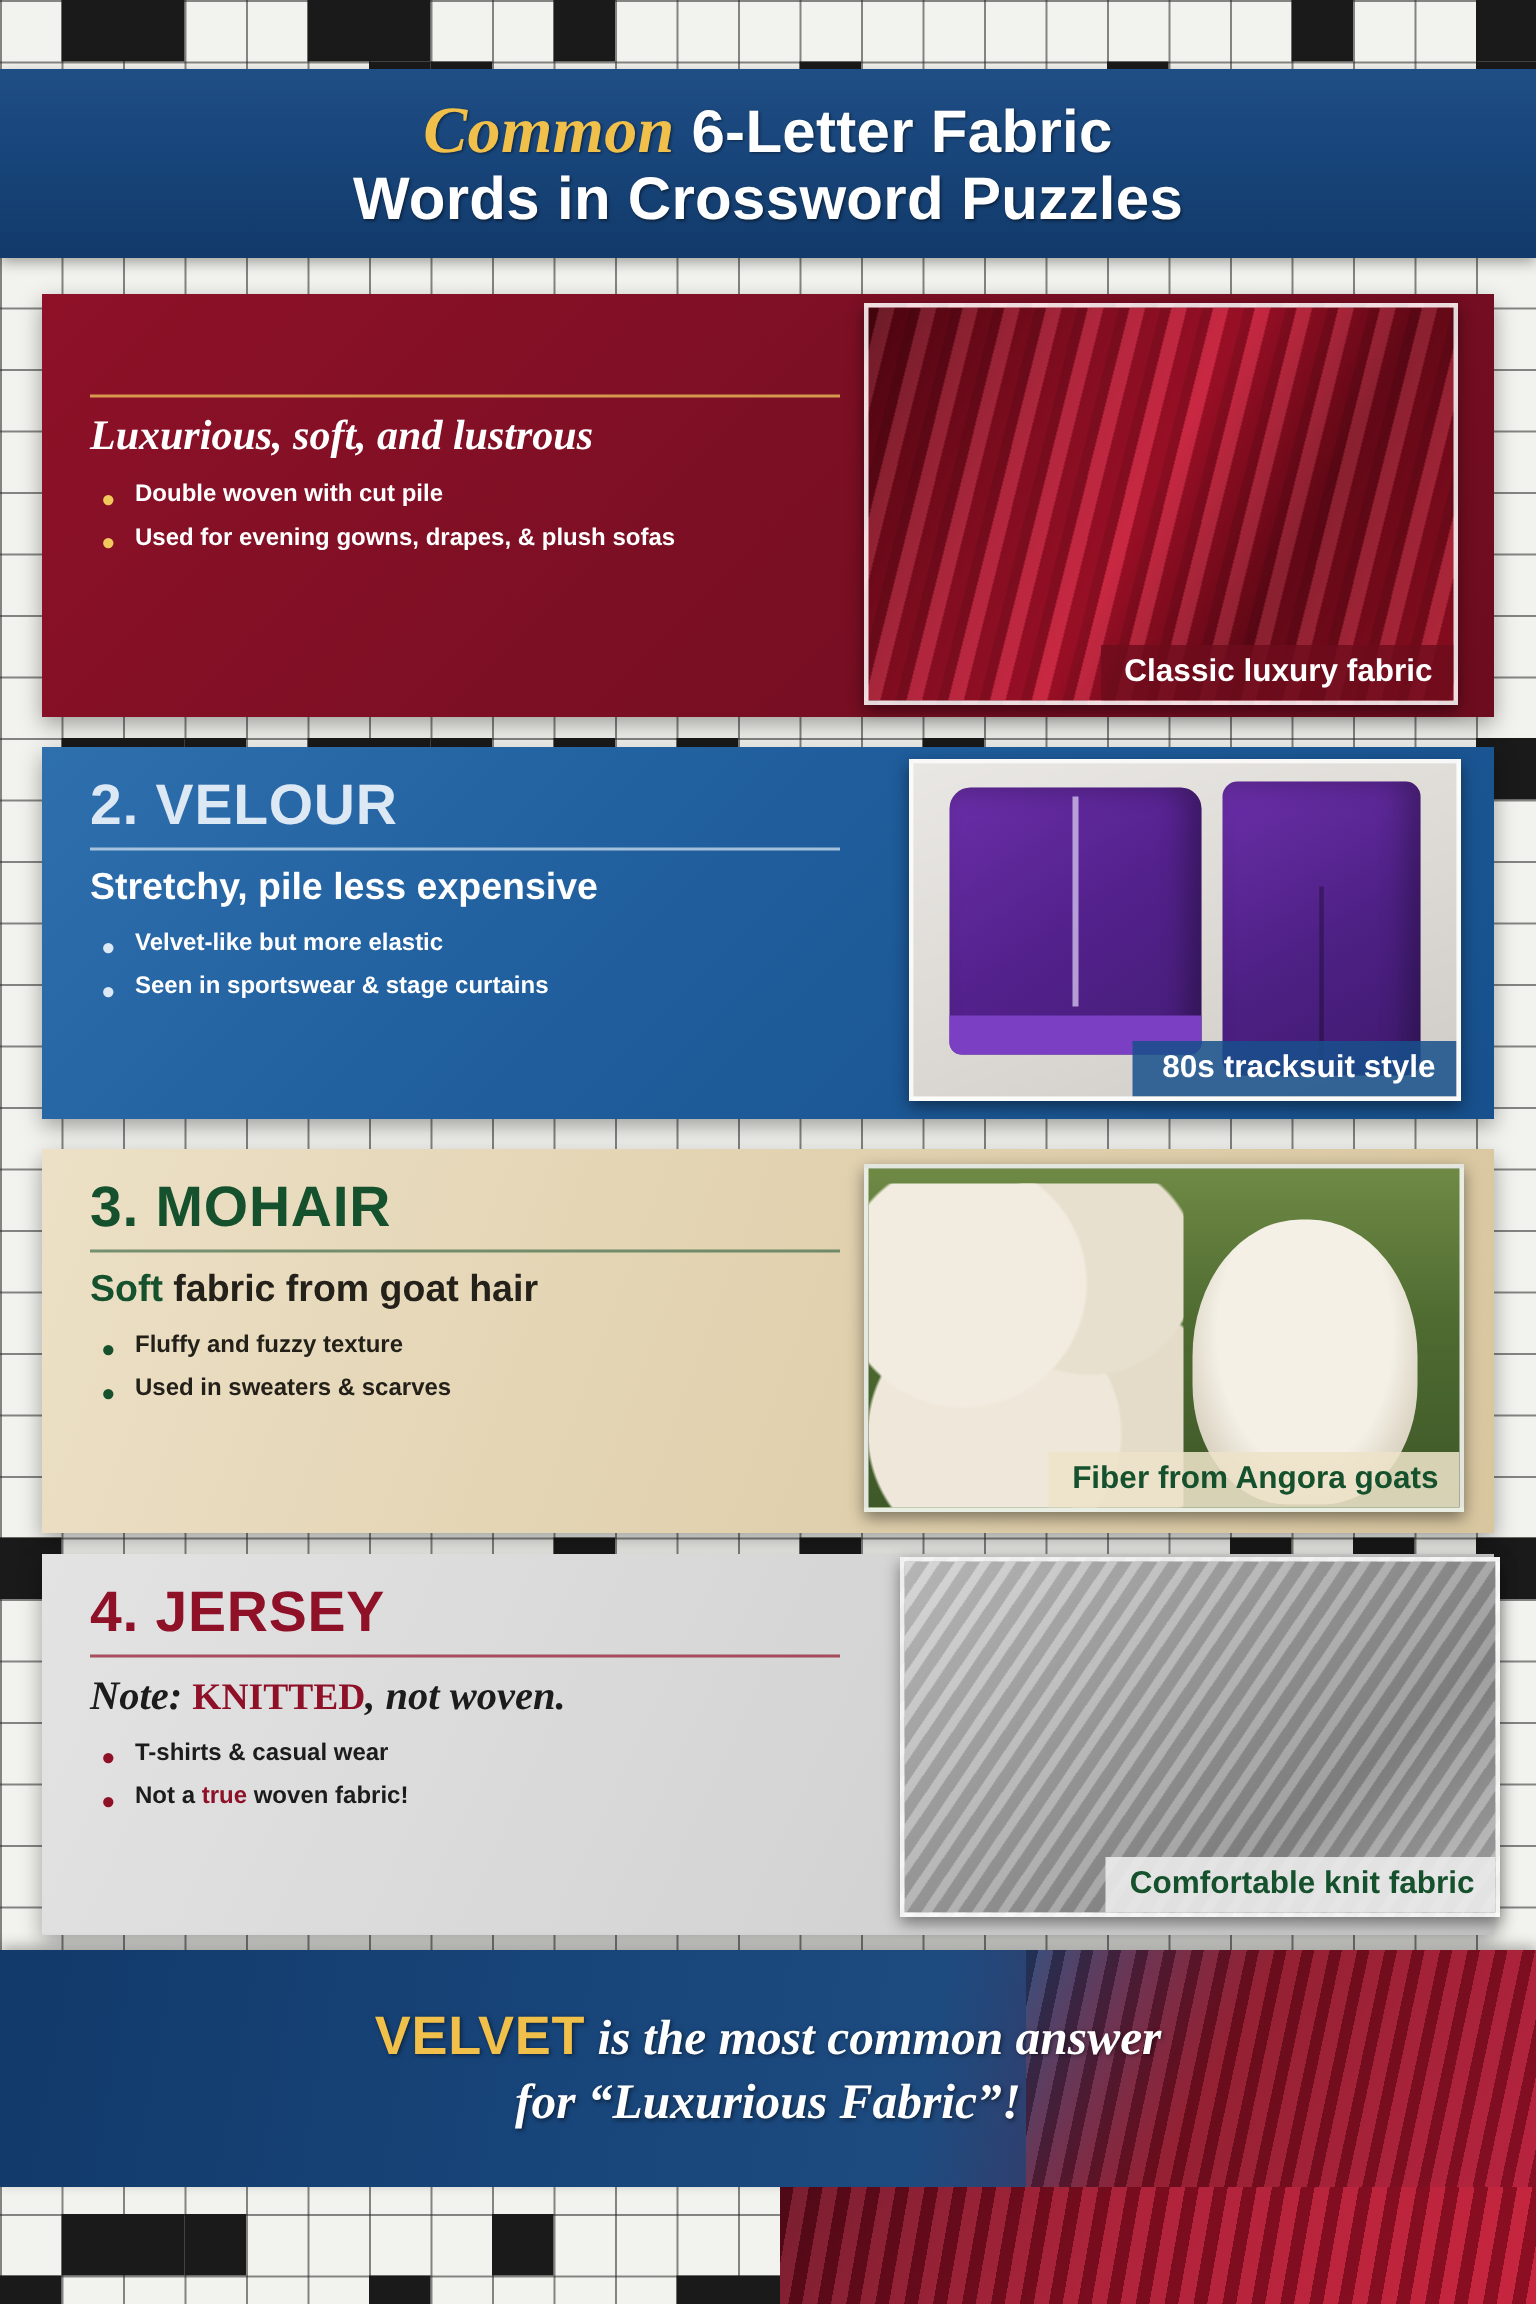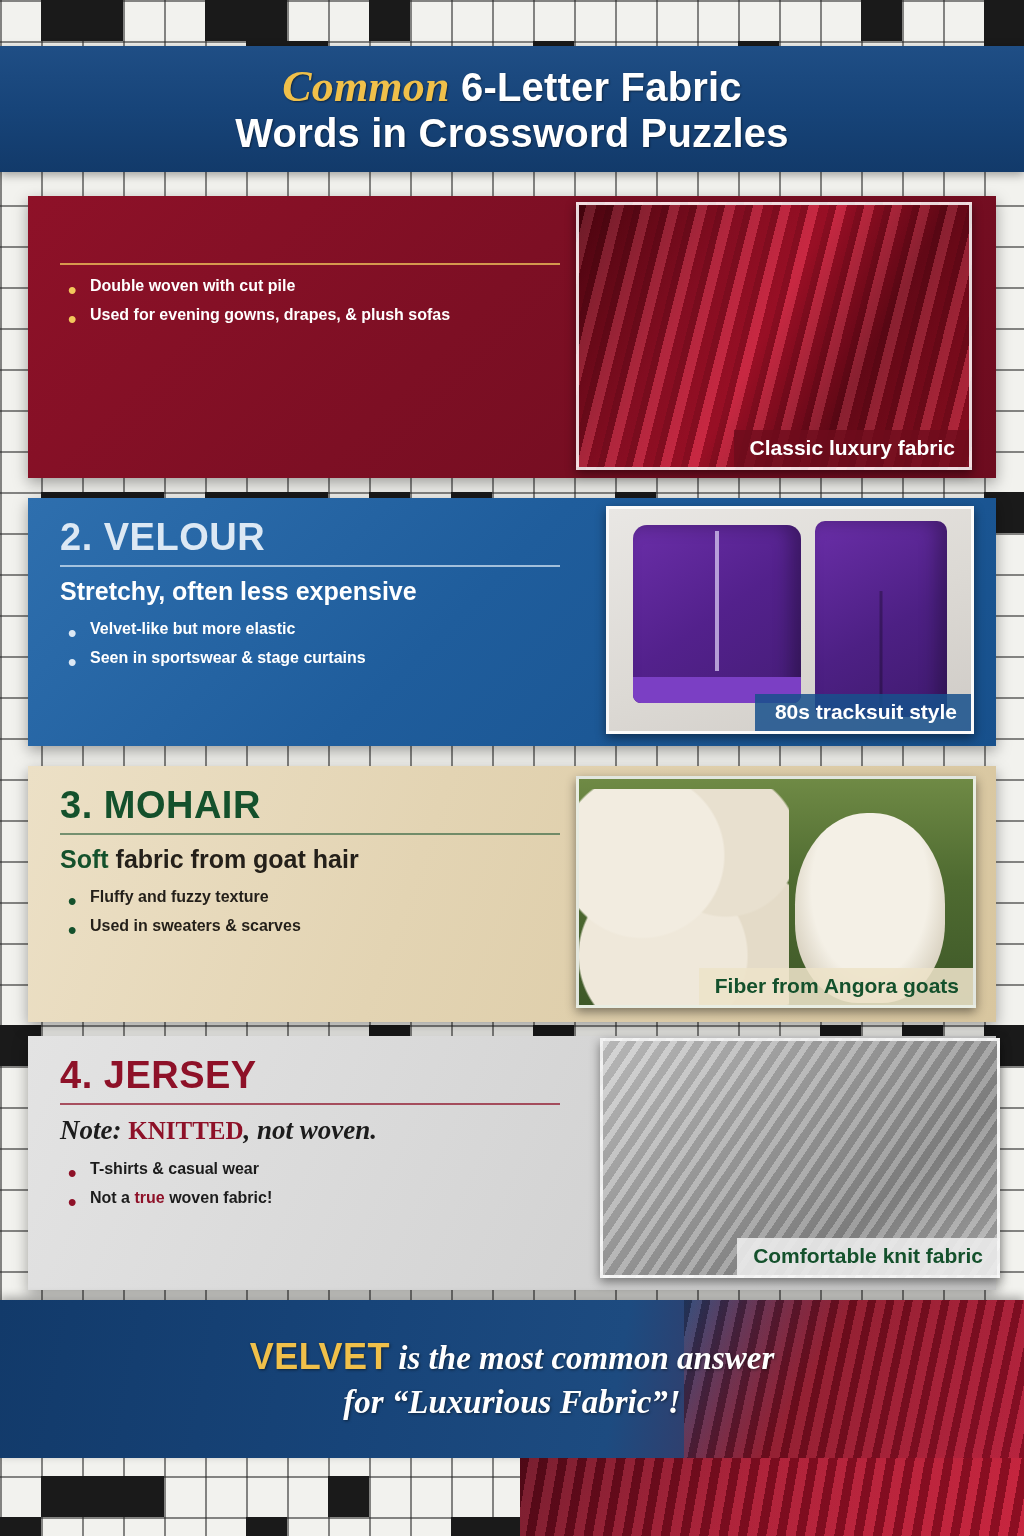--- a/index.html
+++ b/index.html
@@ -311,35 +311,36 @@
     <div class="title-line">
       <span class="title-accent">Common</span><span> 6-Letter Fabric</span>
     </div>
     <div class="title-line">Words in Crossword Puzzles</div>
   </div>
 
   <div class="card" id="card1">
     <div class="card-inner">
       <div class="num-title">1. VELVET</div>
       <div class="rule"></div>
+      <div class="subtitle">Luxurious, soft, and lustrous</div>
       <ul class="bullets">
         <li>Double woven with cut pile</li>
         <li>Used for evening gowns, drapes, &amp; plush sofas</li>
       </ul>
       <div class="photo" id="photo1">
         <div class="photo-caption">Classic luxury fabric</div>
       </div>
     </div>
   </div>
 
   <div class="card" id="card2">
     <div class="card-inner">
       <div class="num-title">2. VELOUR</div>
       <div class="rule"></div>
-      <div class="subtitle">Stretchy, often less expensive</div>
+      <div class="subtitle">Stretchy, pile less expensive</div>
       <ul class="bullets">
         <li>Velvet-like but more elastic</li>
         <li>Seen in sportswear &amp; stage curtains</li>
       </ul>
       <div class="photo" id="photo2">
         <div class="track-jacket"></div>
         <div class="track-pants"></div>
         <div class="photo-caption">80s tracksuit style</div>
       </div>
     </div>

